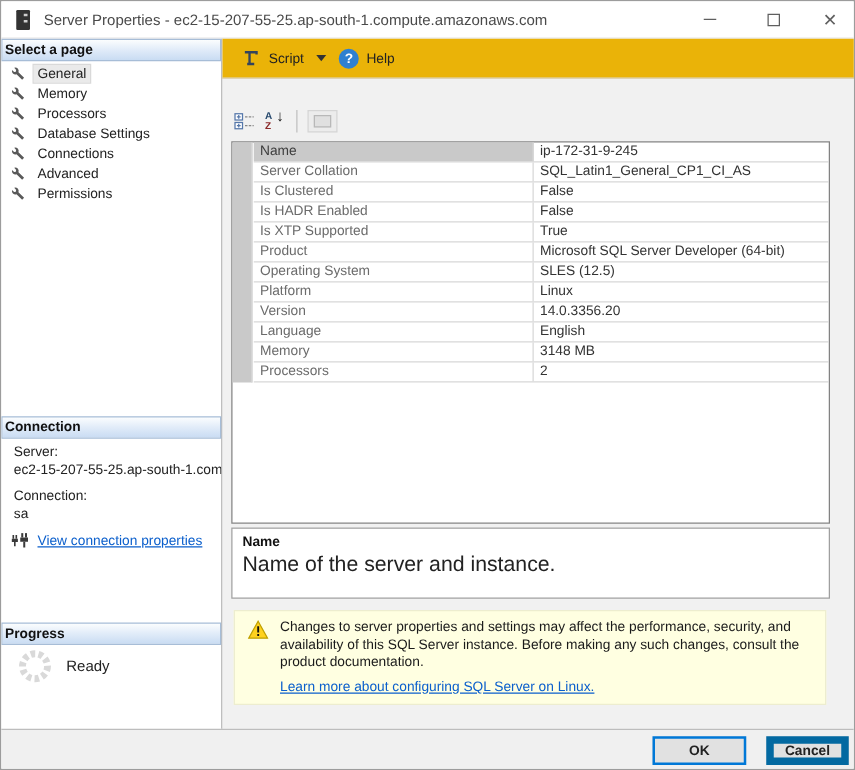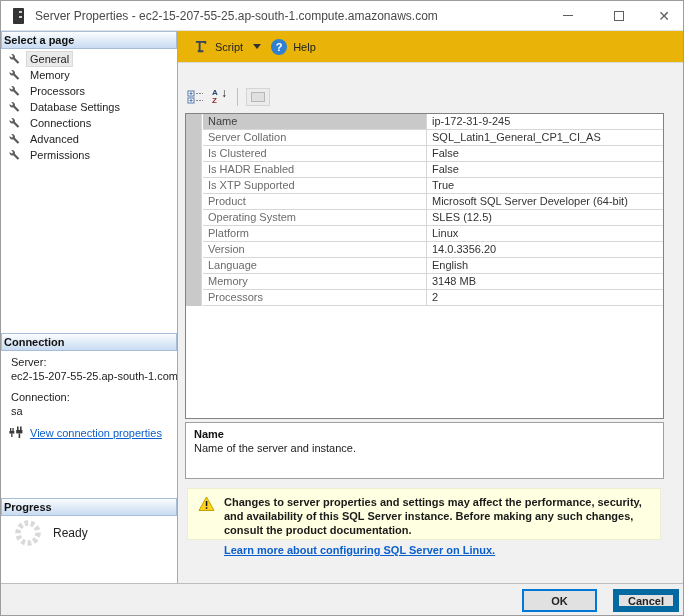--- a/index.html
+++ b/index.html
@@ -66,24 +66,24 @@
   .rows{ position:absolute; left:17px; top:0; right:0;}
   .prow{ height:16px; display:flex; border-bottom:1px solid #d7d7d7; cursor:default;}
   .prow .pl{ width:224px; padding-left:5px; line-height:15px; color:#6b6b6b;
              border-right:1px solid #d7d7d7; overflow:hidden; white-space:nowrap;}
   .prow .pv{ flex:1; padding-left:5px; line-height:15px; color:#333; overflow:hidden; white-space:nowrap;}
   .prow.selected .pl{ background:#c9c9c9; color:#3d3d3d;}
   
   .desc-box{ position:absolute; left:7px; top:391px; width:479px; height:57px; background:#fff;
              border:1px solid #9f9f9f; padding:5px 8px;}
   .desc-title{ font-weight:bold; font-size:11px; color:#111;}
-  .desc-text{ margin-top:2px; font-size:11px; color:#222;}
-  
-  .warn-box{ position:absolute; left:9px; top:457px; width:474px; height:52px; background:#ffffe1;
-             border:1px solid #ededcf;font-weight:bold; }
+  .desc-text{ margin-top:2px; font-size:17px; color:#222;}
+  
+  .warn-box{ position:absolute; left:9px; top:457px; width:474px; height:76px; background:#ffffe1;
+             border:1px solid #ededcf; }
   .warn-icon{ position:absolute; left:10px; top:7px;}
   .warn-text{ position:absolute; left:36px; top:6px; right:8px; line-height:14px; color:#1a1a1a;}
   .warn-link{ position:absolute; left:36px; top:55px; color:#0b5fcc; text-decoration:underline; cursor:pointer;}
   
   .footer-line{ position:absolute; left:0; top:582px; right:0; height:1px; background:#bdbdbd;}
   .footer{ position:absolute; left:0; top:583px; right:0; bottom:0; background:#f0f0f0;}
   .btn{ position:absolute; top:5px; height:23px; background:#e1e1e1; font-size:11px;
         display:flex; align-items:center; justify-content:center; cursor:default;font-weight:bold;}
   .btn-ok{ left:521px; width:75px; border:2px solid #0078d7;}
   .btn-cancel{ left:612px; width:66px; border:6px solid #0369a1;}

